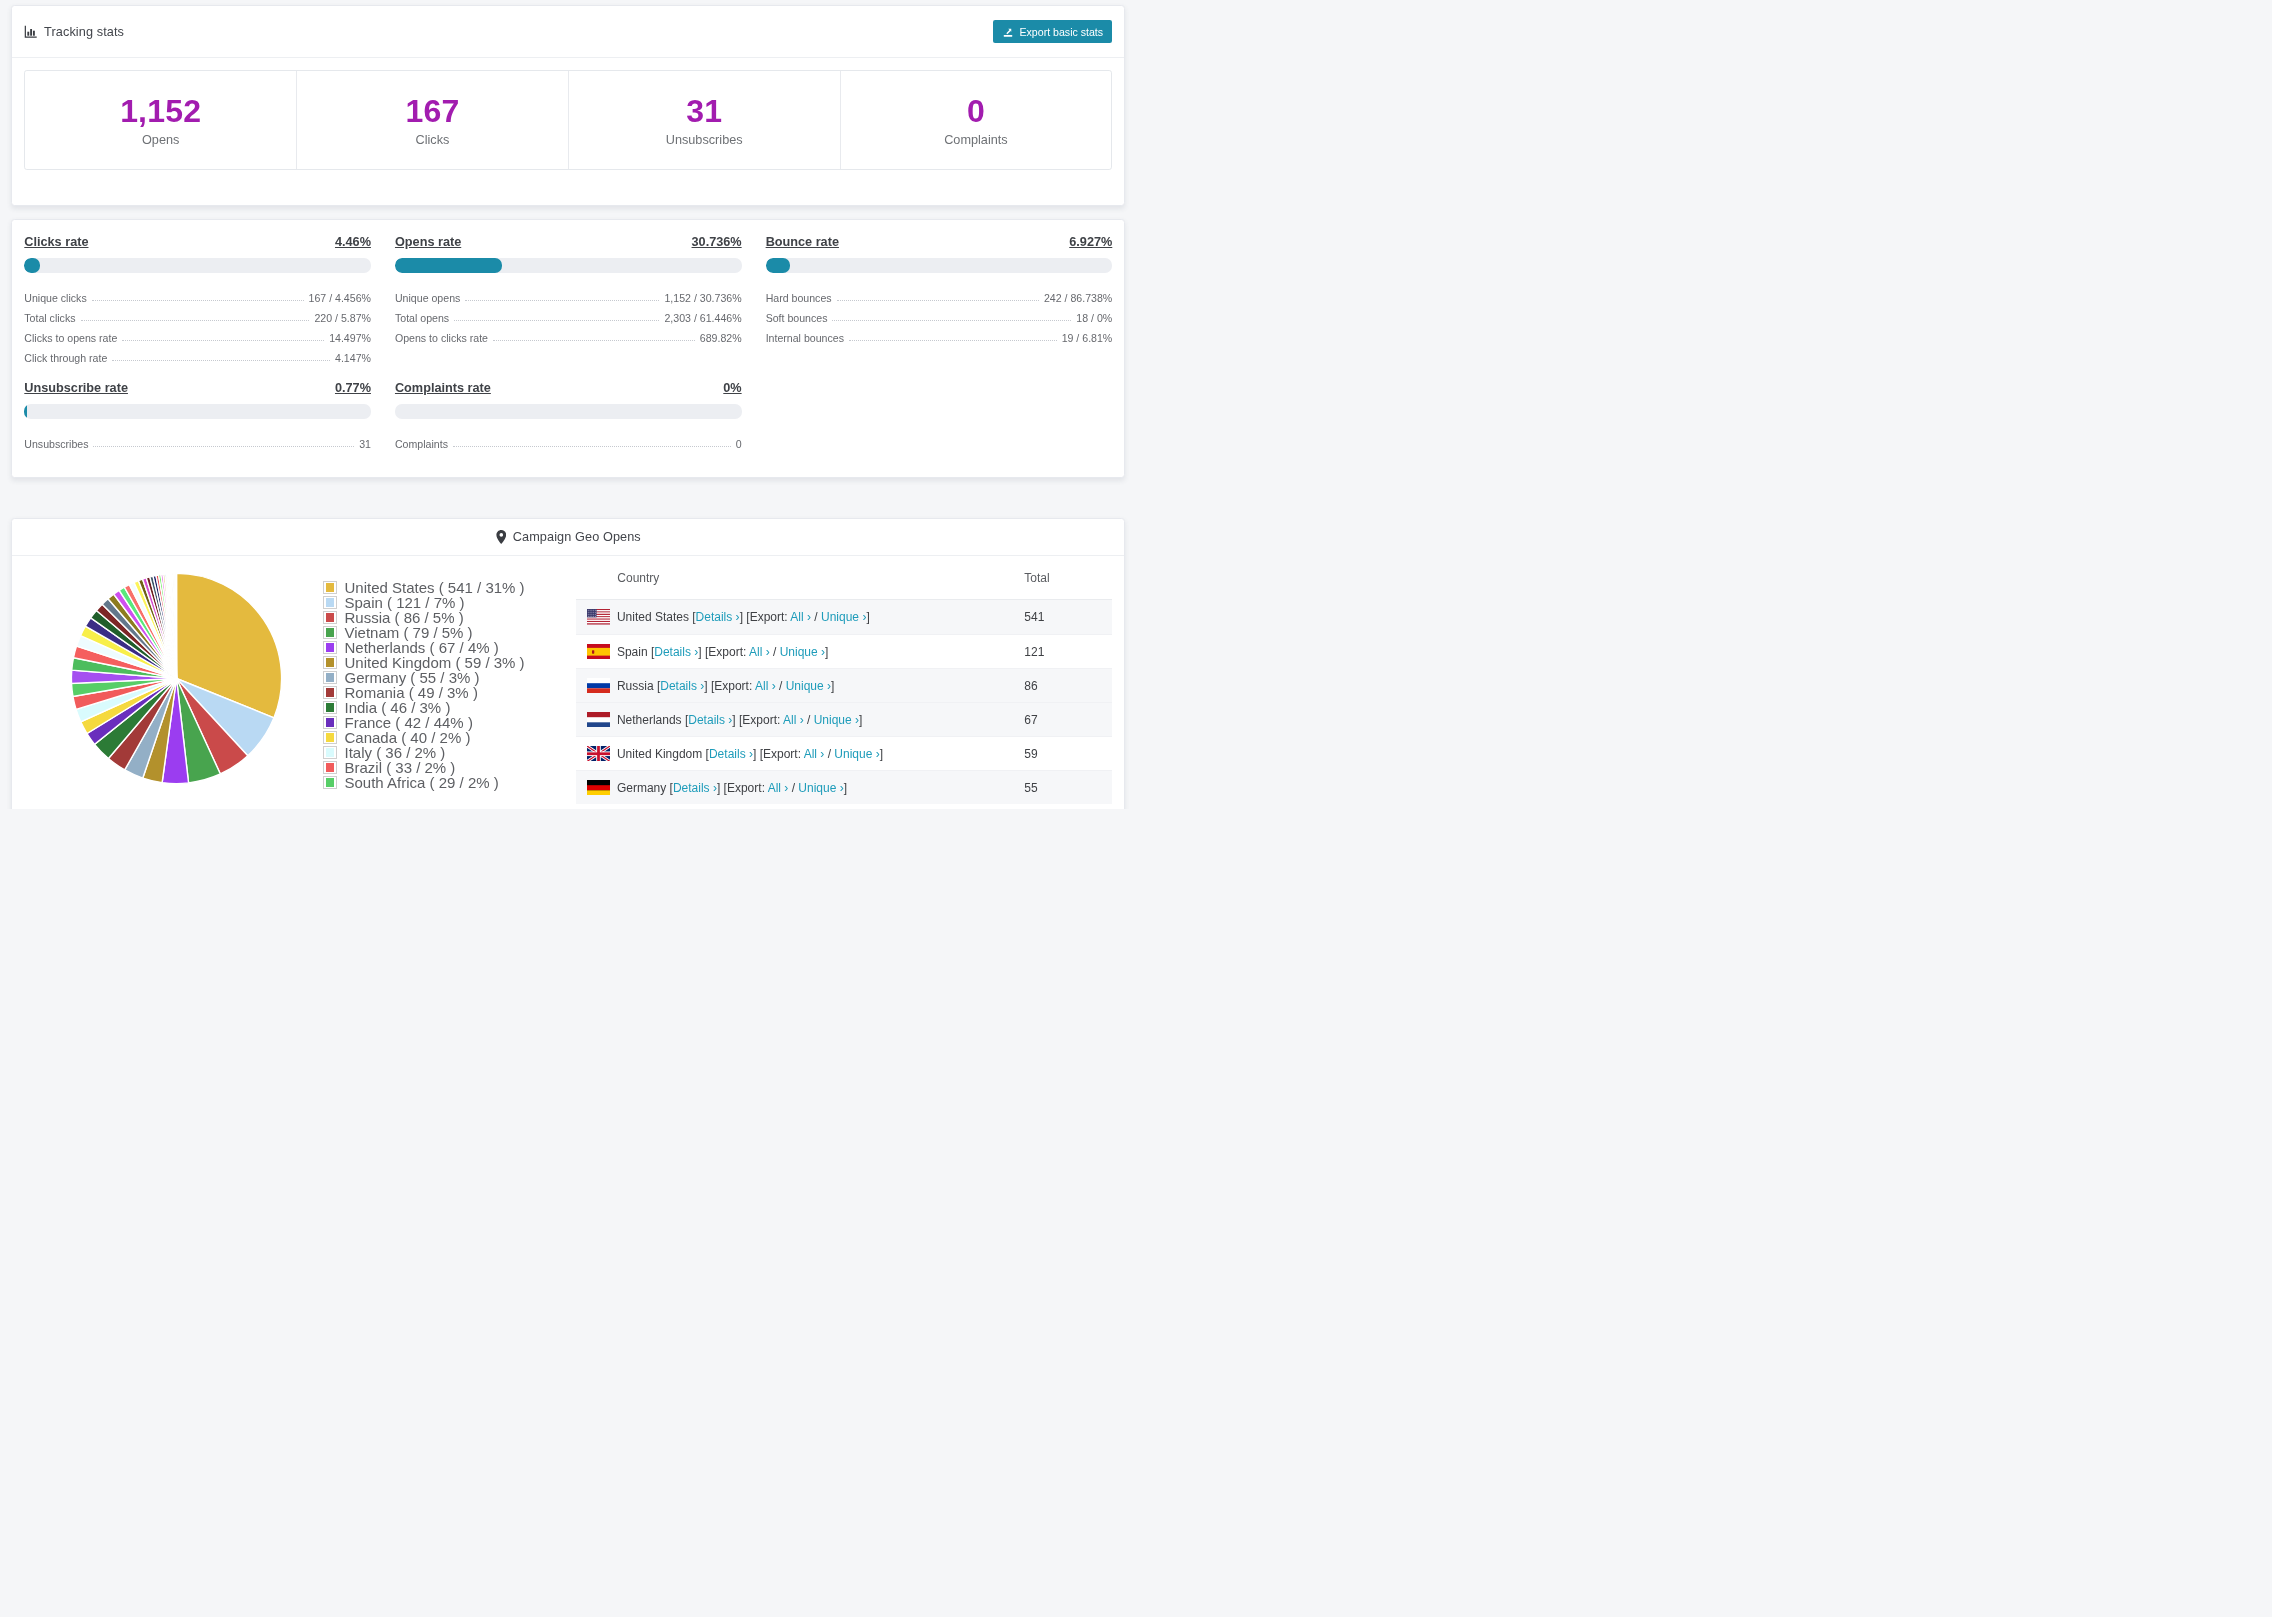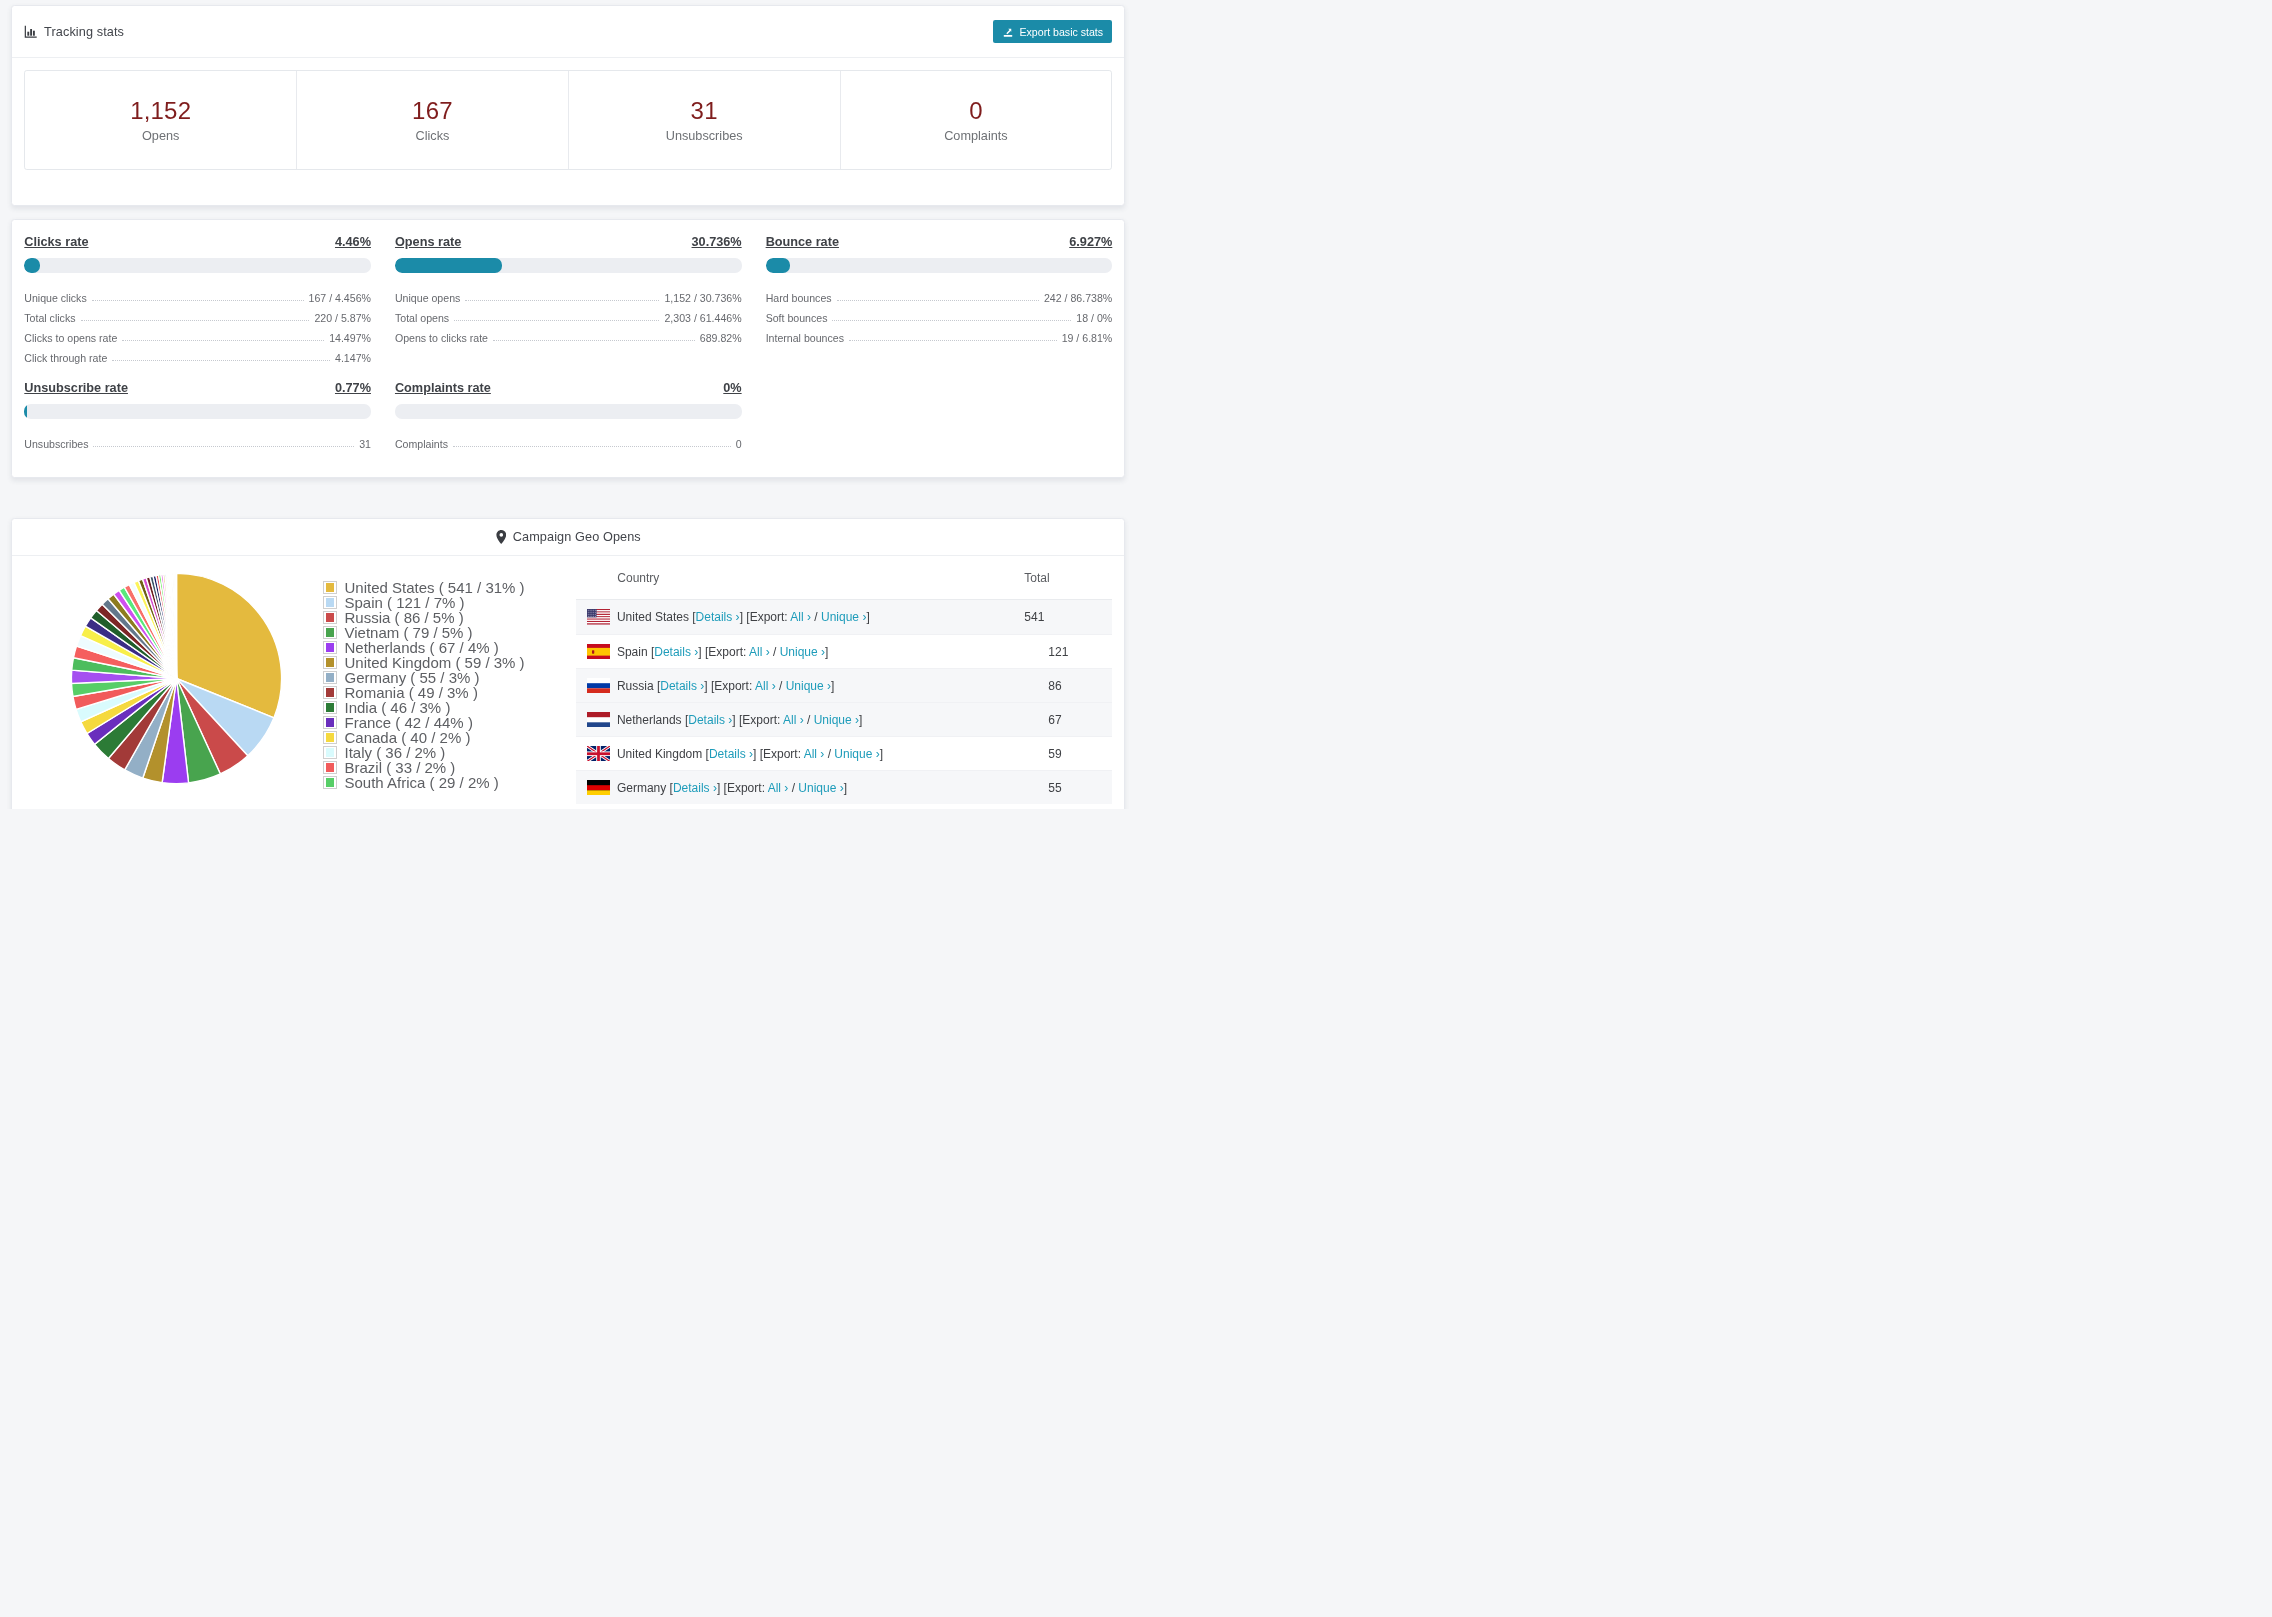--- a/index.html
+++ b/index.html
@@ -32,21 +32,21 @@
   
   .stats-strip {
     margin:12px; height:100px; display:flex;
     border:0.7px solid #e5e8ec; border-radius:2.8px; background:#fff;
   }
   .stat-cell {
     flex:1; display:flex; flex-direction:column; align-items:center; justify-content:center;
     border-right:0.7px solid #e8eaee;
   }
   .stat-cell:last-child { border-right:none; }
-  .stat-num { font-size:24px; font-weight:normal; color:#7f1d1d; letter-spacing:0.2px; }
+  .stat-num { font-size:32px; font-weight:bold; color:#a21caf; letter-spacing:0.2px; }
   .stat-lbl { font-size:12.7px; color:#6e7175; margin-top:3.5px; }
 
   
   .btn-export {
     margin-left:auto; height:22.6px; padding:0 9.2px;
     background:#1b8ba8; color:#fff; border:none; border-radius:2.1px;
     display:flex; align-items:center; gap:5.6px; font-size:10.6px;
     font-family:"Liberation Sans", sans-serif; cursor:pointer;
   }
 
@@ -76,21 +76,21 @@
   }
   .swatch > i { display:block; width:100%; height:100%; }
 
   .geo-table { margin-left:auto; width:536px; font-size:12px; }
   .gt-head { display:flex; height:44px; align-items:center; color:#5a5c60;
              border-bottom:0.7px solid #e9ebee; }
   .gt-col-country { width:448px; padding-left:41px; }
   .gt-col-total { flex:1; }
   .gt-row { display:flex; height:34px; align-items:center; color:#3f4145; }
   .gt-row.stripe { background:#f6f7f9; }
-  .gt-row + .gt-row { border-top:0.7px solid #f0f1f4;gap:24px; }
+  .gt-row + .gt-row { border-top:0.7px solid #f0f1f4; }
   .gt-cell-country { width:448px; display:flex; align-items:center; padding-left:10.6px; }
   .gt-cell-total { flex:1; }
   .flag { width:23px; height:15.5px; margin-right:7px; flex:none; display:inline-flex; }
   .flag svg { width:23px; height:15.5px; display:block; }
   .lnk { color:#1e9cba; text-decoration:none; cursor:pointer; }
   .dk { color:#3f4145; }
   .gt-text { white-space:nowrap; }
 </style>
 </head>
 <body>

